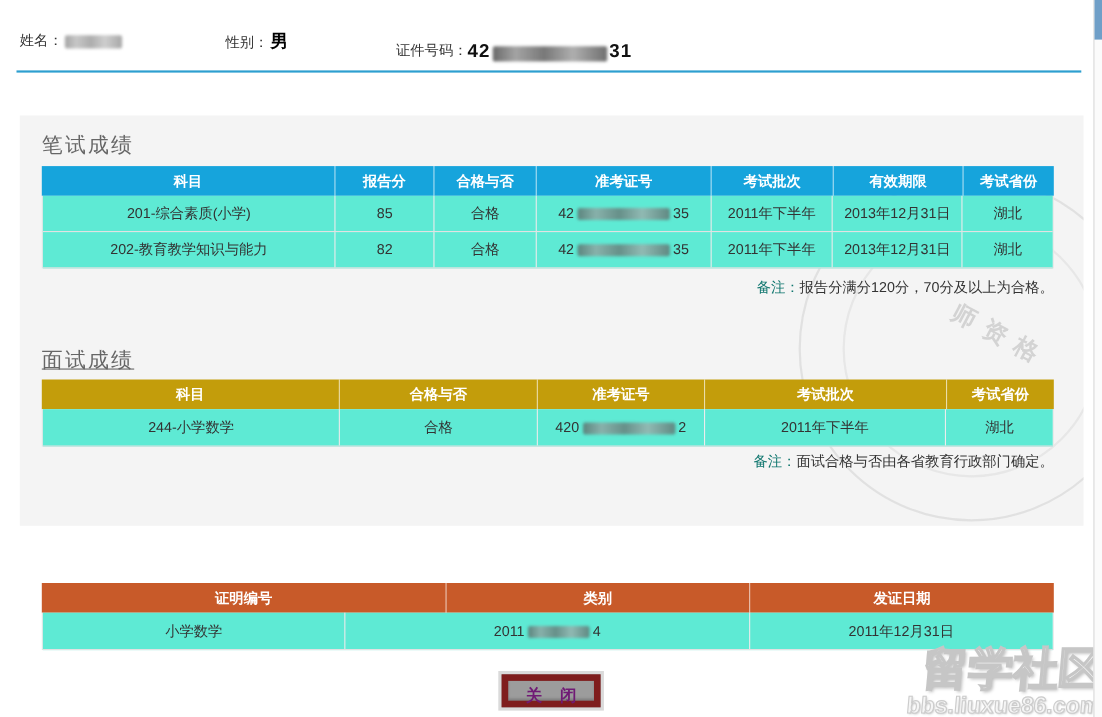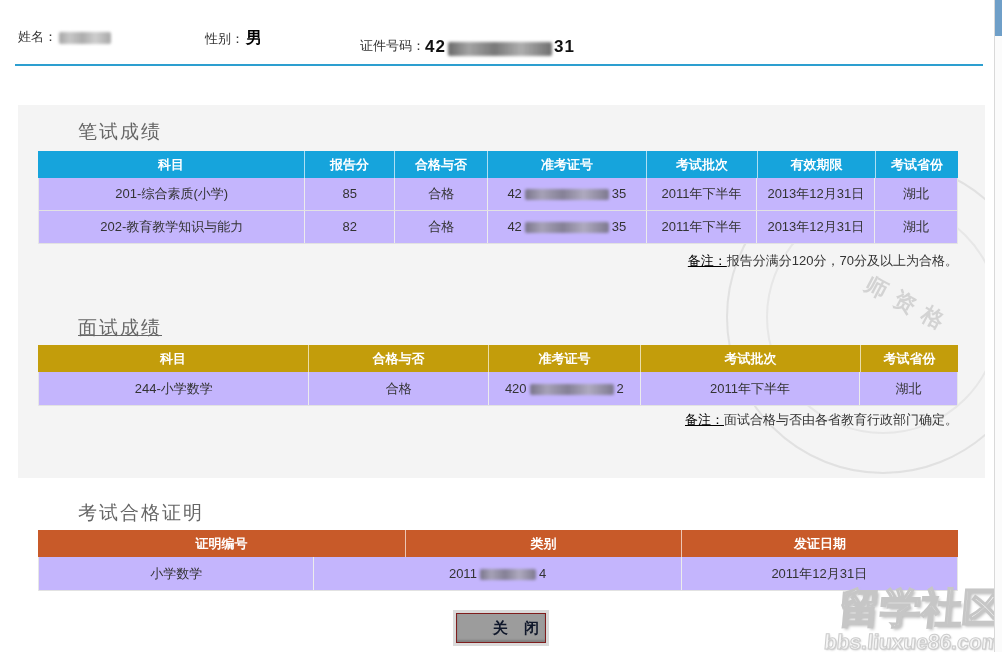--- a/index.html
+++ b/index.html
@@ -20,31 +20,31 @@
   
   .smudge{display:inline-block;vertical-align:middle;border-radius:2px;opacity:.85;
     background:linear-gradient(90deg,#5a5a5a,#9a9a9a 20%,#6a6a6a 45%,#a6a6a6 70%,#606060);
     filter:blur(1.6px);}
   .smudge-name{width:52px;height:12px;opacity:.55;margin-left:2px;}
   .smudge-id{width:104px;height:14px;margin:0 2px;opacity:.9;}
   .smudge-ticket{width:84px;height:11px;margin:0 3px;opacity:.7;}
   .smudge-cert{width:56px;height:11px;margin:0 3px;opacity:.7;}
   
   .panel{position:absolute;left:18px;top:105px;width:967px;height:373px;background:#f4f4f4;overflow:hidden;}
-  .section-title{position:absolute;left:20px;font-size:19px;color:#666;letter-spacing:2px;font-weight:400;margin-left:40px;}
+  .section-title{position:absolute;left:20px;font-size:19px;color:#666;letter-spacing:2px;font-weight:400;}
   .title-written{top:14px;}
   .title-interview{top:210px;text-decoration:underline;}
   
   .tbl{position:absolute;left:20px;width:920px;}
   .tbl-written{top:46px;}
   .tbl-interview{top:240px;}
   .thead{display:flex;color:#fff;font-weight:bold;font-size:13px;}
   .thead .cell{border-right:1px solid rgba(255,255,255,.65);}
   .thead .cell:last-child{border-right:none;}
-  .trow{display:flex;background:#c4b5fd;border-bottom:1px solid #e2e2e2;font-size:13px;color:#333;}
+  .trow{display:flex;background:#5eead4;border-bottom:1px solid #e2e2e2;font-size:13px;color:#333;}
   .tbody{border-left:1px solid #e6e6e6;border-right:1px solid #e6e6e6;}
   .trow .cell{border-right:1px solid #ececec;}
   .trow .cell:last-child{border-right:none;}
   .cell{box-sizing:border-box;text-align:center;overflow:hidden;white-space:nowrap;}
   .h27 .cell{height:27px;line-height:27px;}
   .r32 .cell{height:32px;line-height:32px;}
   .r33 .cell{height:33px;line-height:33px;}
   .head-blue{background:#16a4dc;}
   .head-gold{background:#c39d0b;}
   .head-orange{background:#c85a29;}
@@ -52,34 +52,34 @@
   .tw .c0{width:267px}.tw .c1{width:90px}.tw .c2{width:93px}.tw .c3{width:159px}
   .tw .c4{width:111px}.tw .c5{width:118px}.tw .c6{width:82px}
   
   .ti .c0{width:271px}.ti .c1{width:180px}.ti .c2{width:152px}.ti .c3{width:220px}.ti .c4{width:97px}
   
   .tc .c0{width:276px}.tc .c1{width:368px}.tc .c2{width:276px}
   
   .note{position:absolute;left:20px;width:920px;text-align:right;font-size:13px;color:#333;}
   .note-written{top:147px;}
   .note-interview{top:306px;}
-  .note-label{color:#000000;text-decoration:underline;}
+  .note-label{color:#0f766e;}
   
   .seal-circle{position:absolute;border-radius:50%;border:2px solid rgba(175,175,175,.28);}
   .seal-outer{right:-55px;top:55px;width:310px;height:310px;}
   .seal-inner{right:-15px;top:95px;width:230px;height:230px;border-color:rgba(180,180,180,.2);}
   .seal-text{position:absolute;right:28px;top:185px;font-size:22px;color:rgba(150,150,150,.35);
     letter-spacing:10px;transform:rotate(28deg);font-weight:bold;}
   
   .title-cert{position:absolute;left:38px;top:500px;font-size:19px;color:#666;letter-spacing:2px;}
   .tbl-cert{position:absolute;left:38px;top:530px;width:920px;}
   
   .close-btn{position:absolute;left:456px;top:613px;width:90px;height:30px;background:#9c9c9c;
-    border:1px solid #7f1d1d;box-shadow:0 0 0 3px #dadada, inset 0 -2px 2px rgba(0,0,0,.18);
-    color:#0f172a;font-weight:bold;font-size:15px;text-align:right;line-height:28px;
+    border:6px solid #7f1d1d;box-shadow:0 0 0 3px #dadada, inset 0 -2px 2px rgba(0,0,0,.18);
+    color:#701a75;font-weight:bold;font-size:15px;text-align:center;line-height:28px;
     letter-spacing:6px;cursor:pointer;box-sizing:border-box;padding-left:6px;}
   
   .site-mark{position:absolute;right:0;bottom:0;text-align:right;transform:skewX(-5deg);line-height:1;}
   .site-mark .l1{font-size:41px;font-weight:bold;color:#fdfdfd;
     -webkit-text-stroke:1.5px #c6c6c6;text-shadow:2px 2px 3px #bdbdbd;}
   .site-mark .l2{font-size:21px;font-weight:bold;color:#f5f5f5;
     -webkit-text-stroke:1px #cccccc;text-shadow:1px 1px 2px #c4c4c4;margin-top:2px;}
   
   .scroll-track{position:absolute;right:0;top:0;width:7px;height:652px;background:#fbfbfb;border-left:1px solid #d9d9d9;}
   .scroll-thumb{position:absolute;right:0;top:0;width:7px;height:36px;background:#6f9fc8;}
@@ -154,21 +154,20 @@
           <div class="cell c2"><span>420</span><span class="smudge smudge-ticket"></span><span>2</span></div>
           <div class="cell c3">2011年下半年</div>
           <div class="cell c4">湖北</div>
         </div>
       </div>
     </div>
 
     <div class="note note-interview"><span class="note-label">备注：</span><span>面试合格与否由各省教育行政部门确定。</span></div>
   </div>
 
-  <div class="title-cert section-title" style="position:absolute;">考试合格证明</div>
   <div class="tbl-cert tc">
     <div class="thead head-orange h27">
       <div class="cell c1">证明编号</div>
       <div class="cell c0">类别</div>
       <div class="cell c2">发证日期</div>
     </div>
     <div class="tbody">
       <div class="trow r33">
         <div class="cell c0">小学数学</div>
         <div class="cell c1"><span>2011</span><span class="smudge smudge-cert"></span><span>4</span></div>

